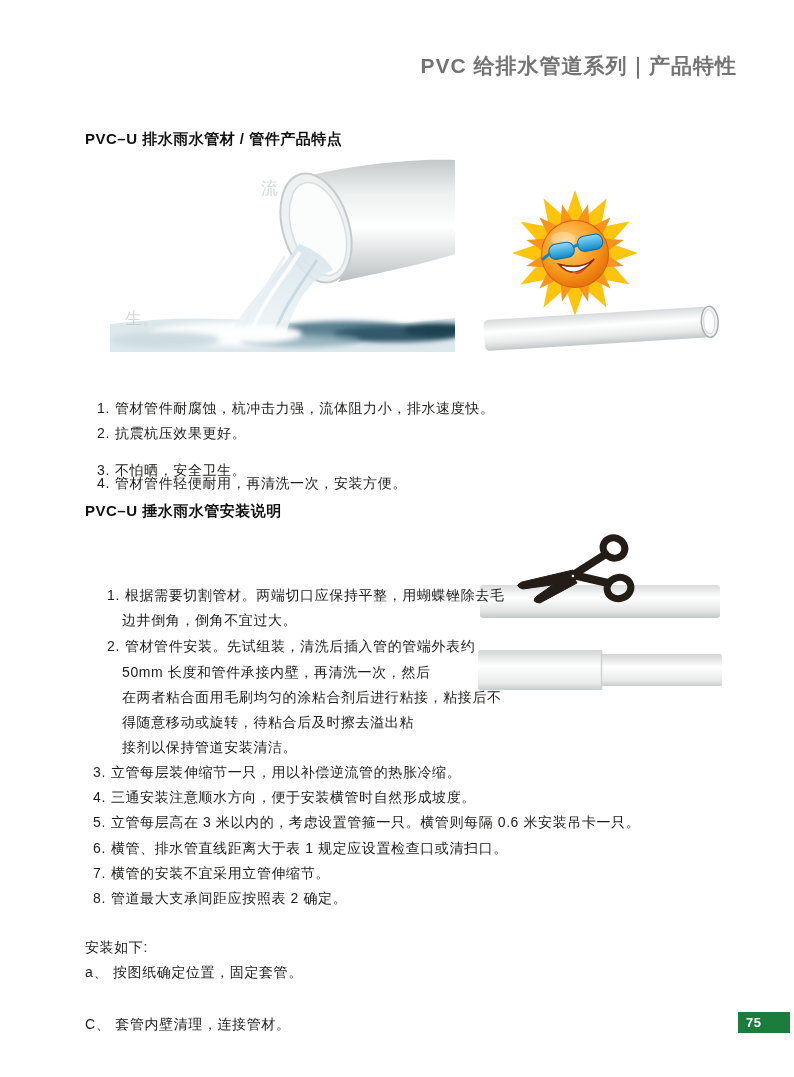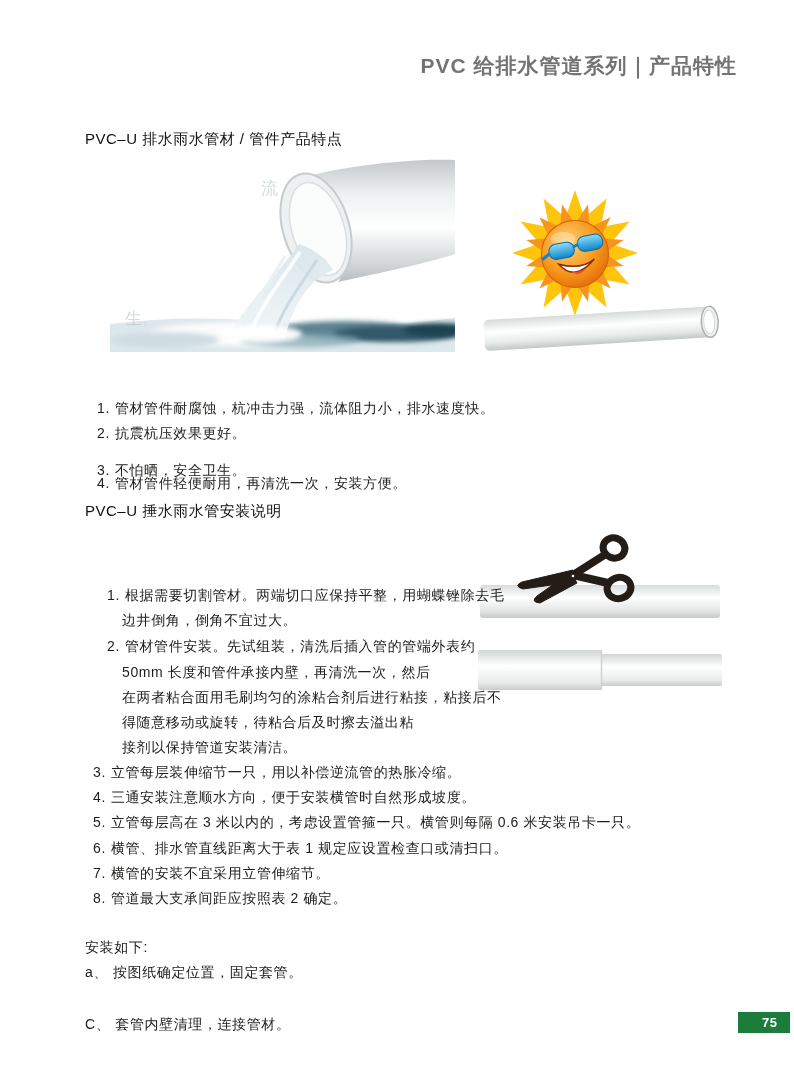--- a/index.html
+++ b/index.html
@@ -6,31 +6,31 @@
   .page{
     position:relative;width:794px;height:1077px;margin:0 auto;background:#ffffff;
     overflow:hidden;font-family:"Liberation Sans","DejaVu Sans",sans-serif;color:#1d1d1b;
   }
   .abs{position:absolute;}
   .page-title{
     position:absolute;top:52px;right:57px;font-size:21px;font-weight:bold;color:#737373;
     letter-spacing:1px;white-space:nowrap;
   }
   .sec-heading{
-    position:absolute;font-size:15px;font-weight:normal;color:#111;letter-spacing:0.5px;white-space:nowrap;
+    position:absolute;font-size:15px;font-weight:bold;color:#111;letter-spacing:0.5px;white-space:nowrap;
   }
   .t{
     position:absolute;font-size:14px;letter-spacing:0.6px;white-space:nowrap;color:#1d1d1b;margin-top:43px;
   }
   .t .num{display:inline-block;margin-right:5px;}
   .page-tab{
     position:absolute;left:738px;top:1012px;width:52px;height:21px;background:#1b7c3b;
     display:flex;align-items:center;
   }
-  .page-tab span{color:#ffffff;font-size:13px;font-weight:bold;padding-left:24px;letter-spacing:0.5px;}
+  .page-tab span{color:#ffffff;font-size:13px;font-weight:bold;padding-left:8px;letter-spacing:0.5px;}
   figure{margin:0;padding:0;}
   .wm{fill:#aebcc2;opacity:0.55;font-size:17px;font-family:"Liberation Sans","DejaVu Sans",sans-serif;}
 </style>
 </head>
 <body>
 
 <div class="page">
 
   <div class="page-title">PVC 给排水管道系列｜产品特性</div>
 

